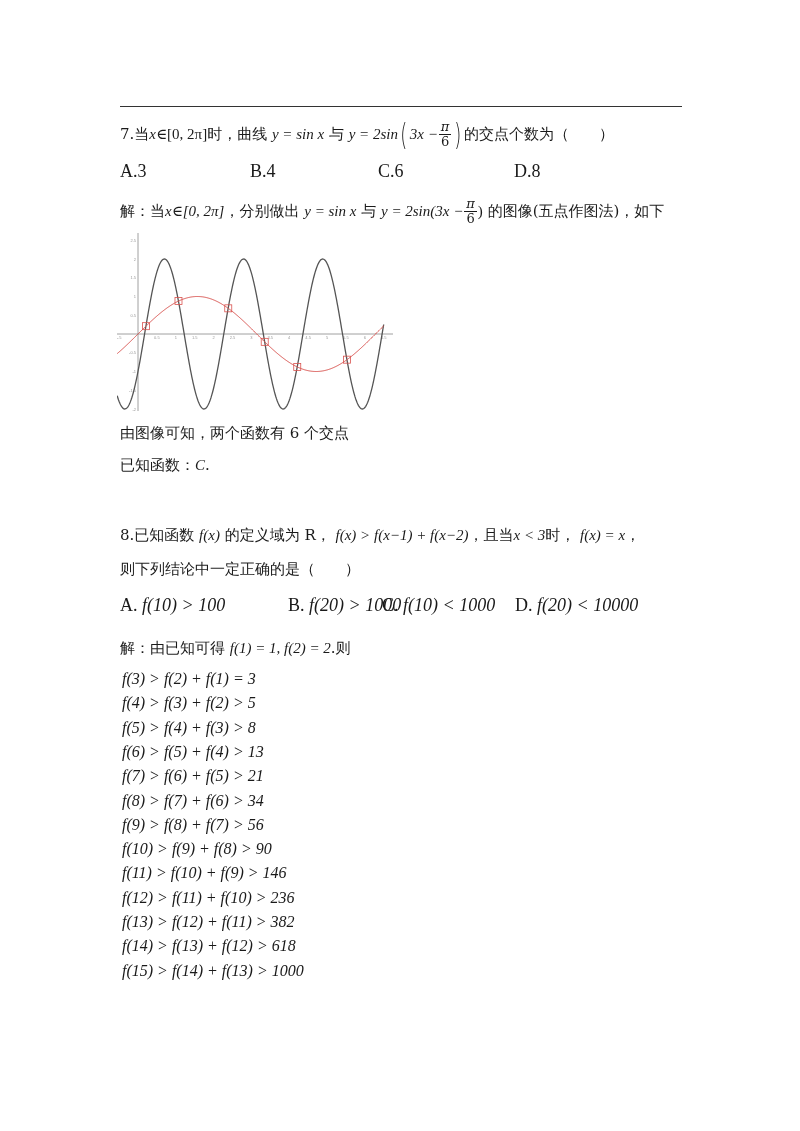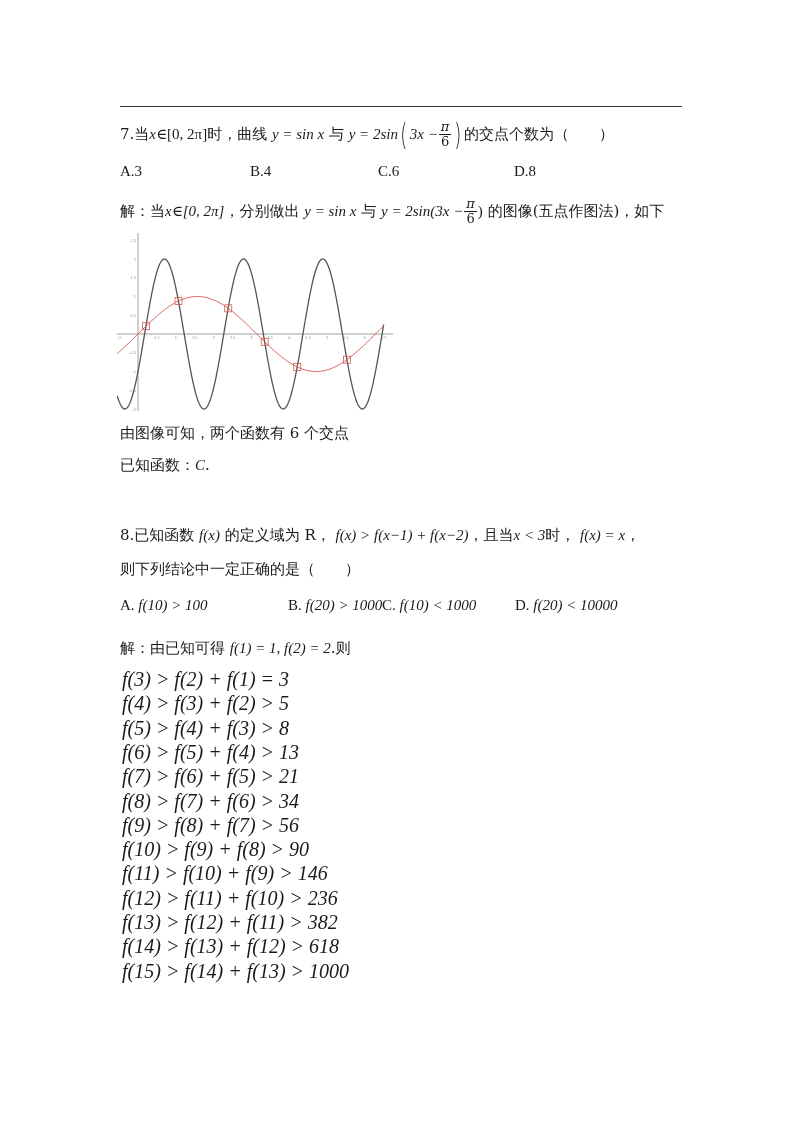--- a/index.html
+++ b/index.html
@@ -7,23 +7,23 @@
          font-family: "DejaVu Serif", "Liberation Serif", serif; color: #1a1a1a; }
   .page { position: absolute; left: 0; top: 16px; width: 800px; height: 1131px; }
   .rule { position: absolute; left: 120px; top: 90px; width: 562px; height: 1px; background: #333; }
   .line { position: absolute; left: 120px; font-size: 15px; line-height: 20px; white-space: nowrap; }
   .m { font-family: "Liberation Serif", "DejaVu Serif", serif; font-size: 15px; }
   .i { font-style: italic; }
   .frac { display: inline-block; vertical-align: middle; text-align: center; font-size: 13px; line-height: 14px; margin: 0 1px; }
   .frac .num { display: block; border-bottom: 1px solid #1a1a1a; padding: 0 2px; font-style: italic; }
   .frac .den { display: block; padding: 0 2px; }
   .bigparen { font-size: 30px; font-weight: 100; vertical-align: middle; line-height: 20px; font-family: "DejaVu Sans", sans-serif; transform: scaleX(0.6); display: inline-block; }
-  .opt { position: absolute; font-size: 15px; line-height: 20px; white-space: nowrap; font-family: "Liberation Serif", serif; }
+  .opt { position: absolute; font-size: 18px; line-height: 20px; white-space: nowrap; font-family: "Liberation Serif", serif; }
   .chart { position: absolute; left: 117px; top: 217px; width: 276px; height: 178px; }
-  .eq { position: absolute; left: 122px; font-family: "Liberation Serif", serif; font-size: 20px; line-height: 20px; white-space: nowrap; }
+  .eq { position: absolute; left: 122px; font-family: "Liberation Serif", serif; font-size: 16px; line-height: 20px; white-space: nowrap; }
 </style>
 </head>
 <body>
 
 <div class="page">
 
   <div class="rule"></div>
 
   <div class="line" style="top:104px;">
     <span>7.</span><span>当</span><span class="m i">x</span><span class="m">∈[0, 2π]</span><span>时，曲线</span>

